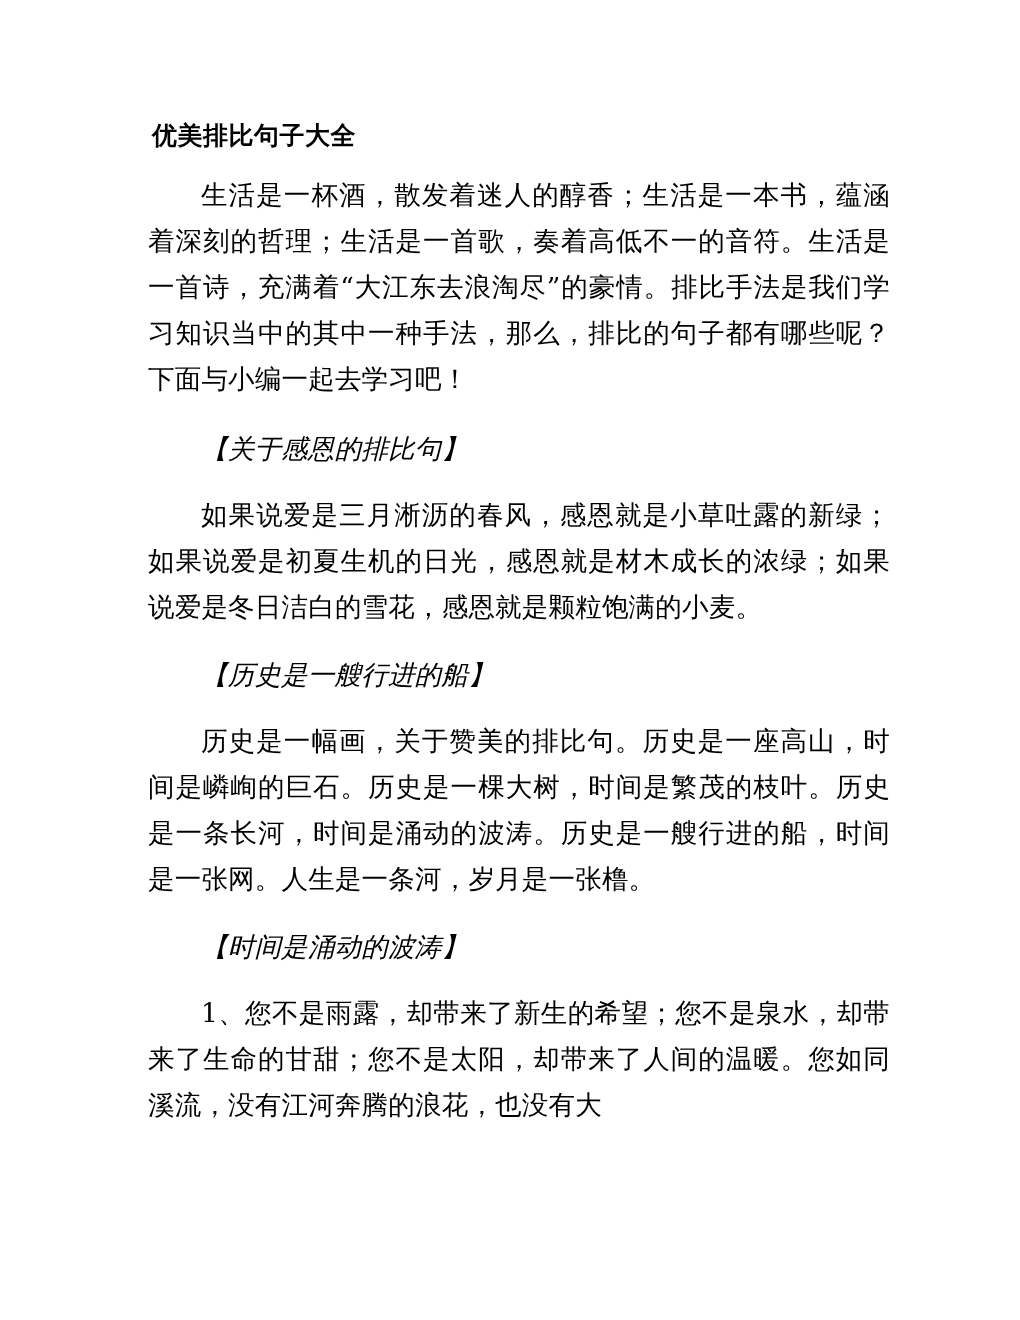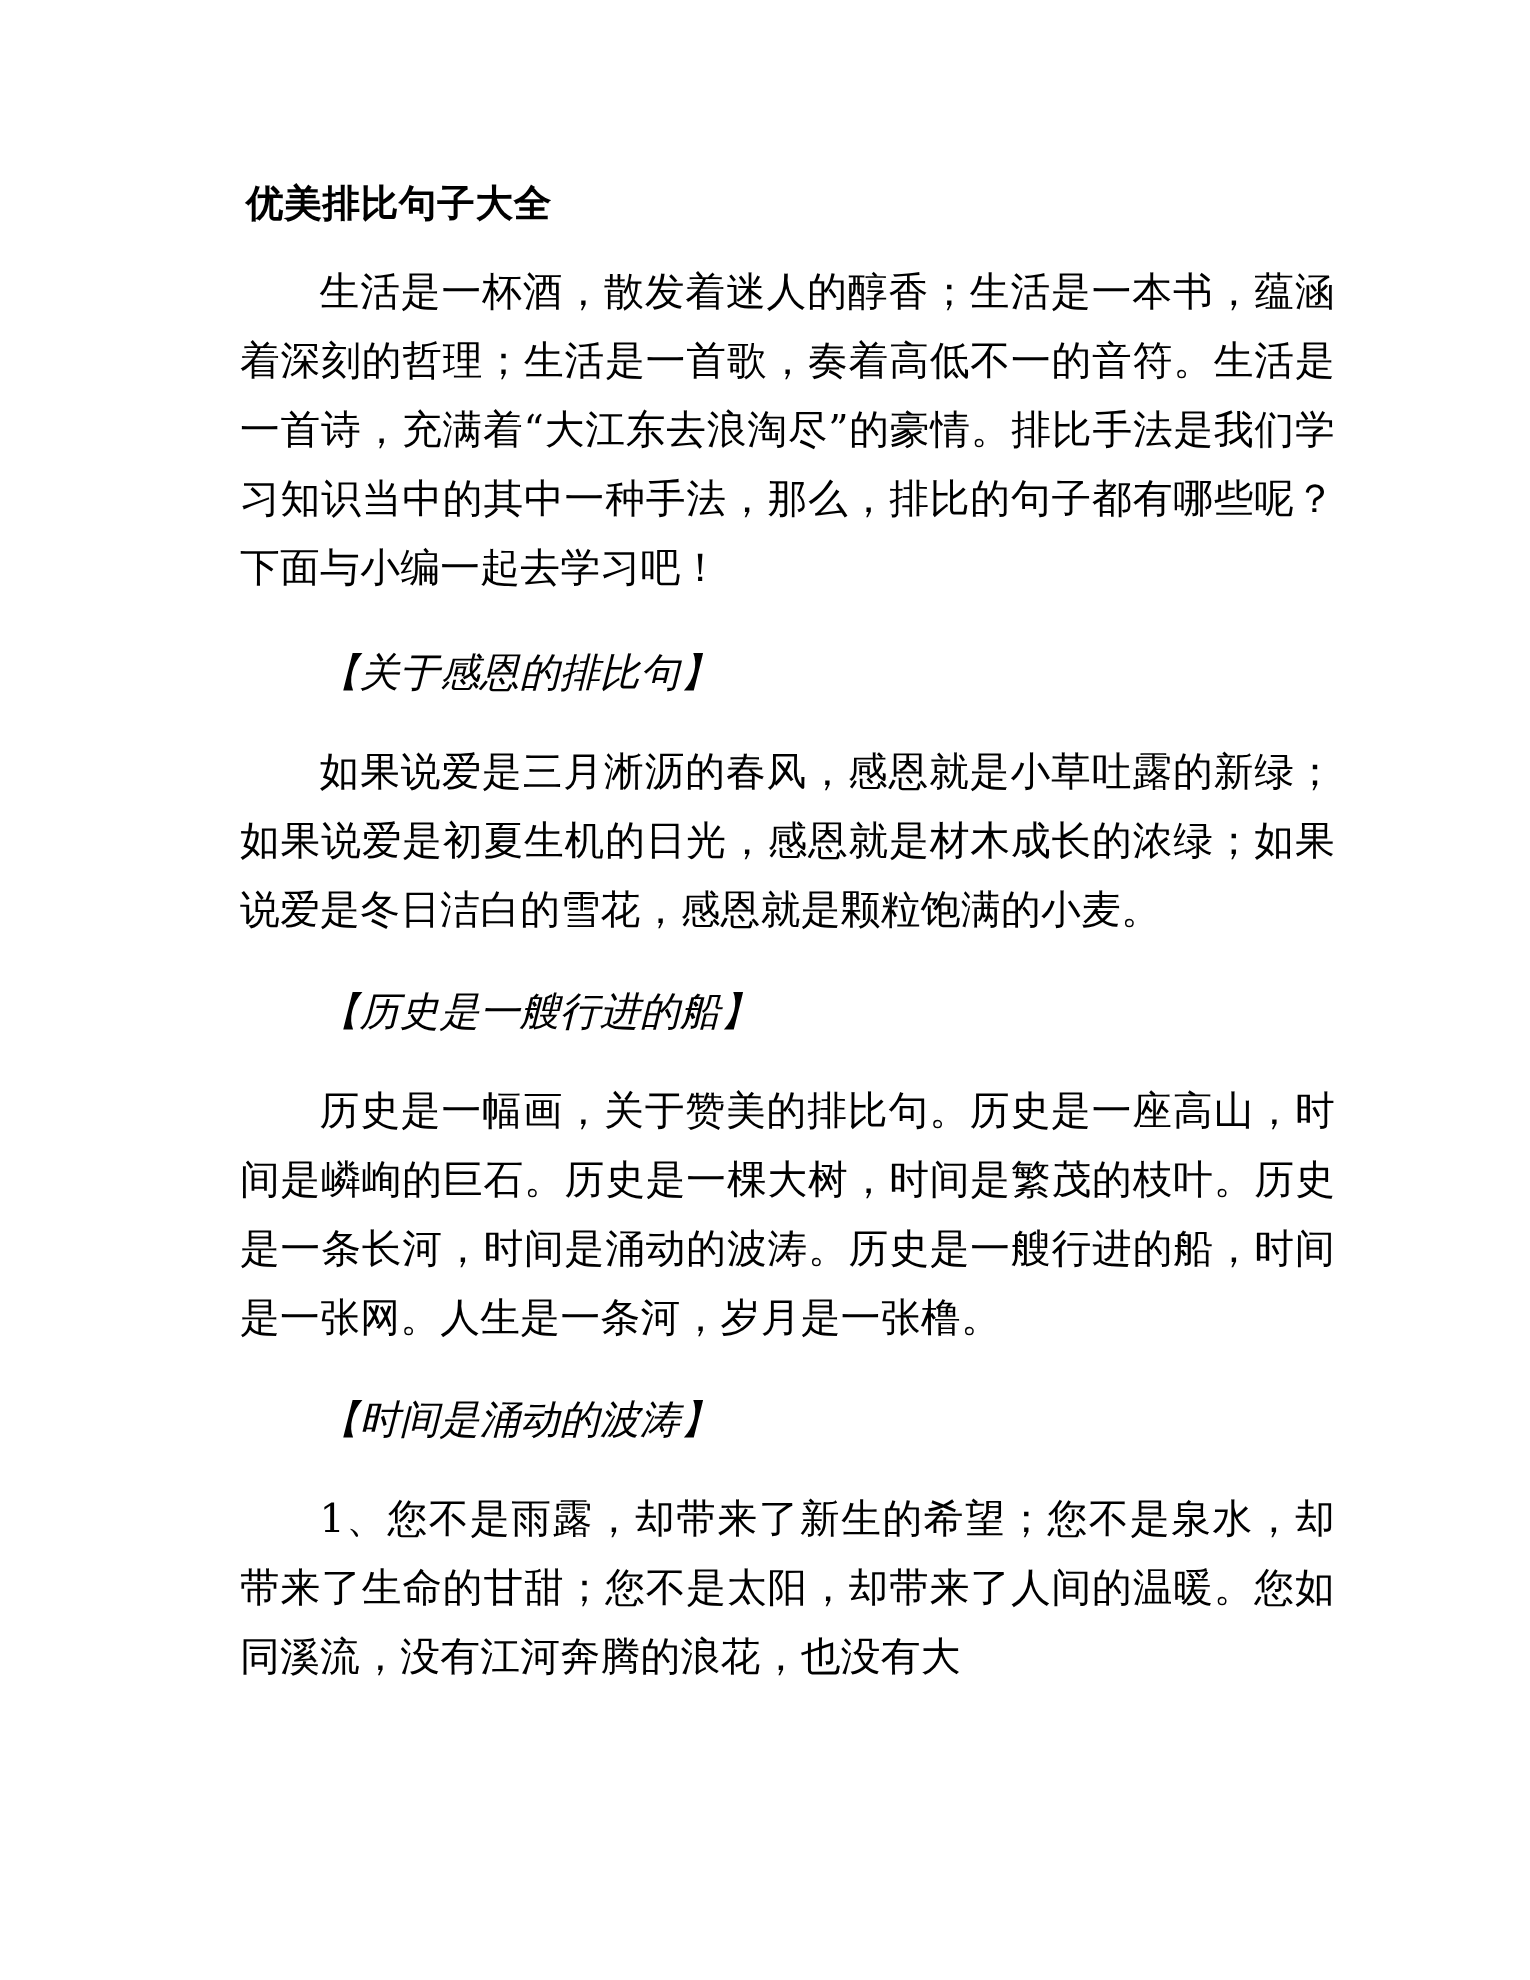--- a/index.html
+++ b/index.html
@@ -19,28 +19,28 @@
     width: 1020px;
     height: 1320px;
     background: #ffffff;
     box-sizing: border-box;
     padding: 118px 130px 0 148px;
   }
   .doc-title {
     font-size: 25px;
     line-height: 36px;
     letter-spacing: 0.5px;
-    margin: 0 0 18px 16px;
+    margin: 0 0 18px 4px;
     text-align: justify;
   }
   .para {
     font-size: 26.5px;
     line-height: 46px;
     letter-spacing: 0.2px;
-    margin: 0 0 10px 12px;
+    margin: 0 0 10px 0;
     text-align: justify;
     text-justify: inter-ideograph;
     text-indent: 2em;
   }
   .para.section-head {
     margin-top: 22px;
     margin-bottom: 20px;
     font-style: italic;
   }
   .para.body-block {

